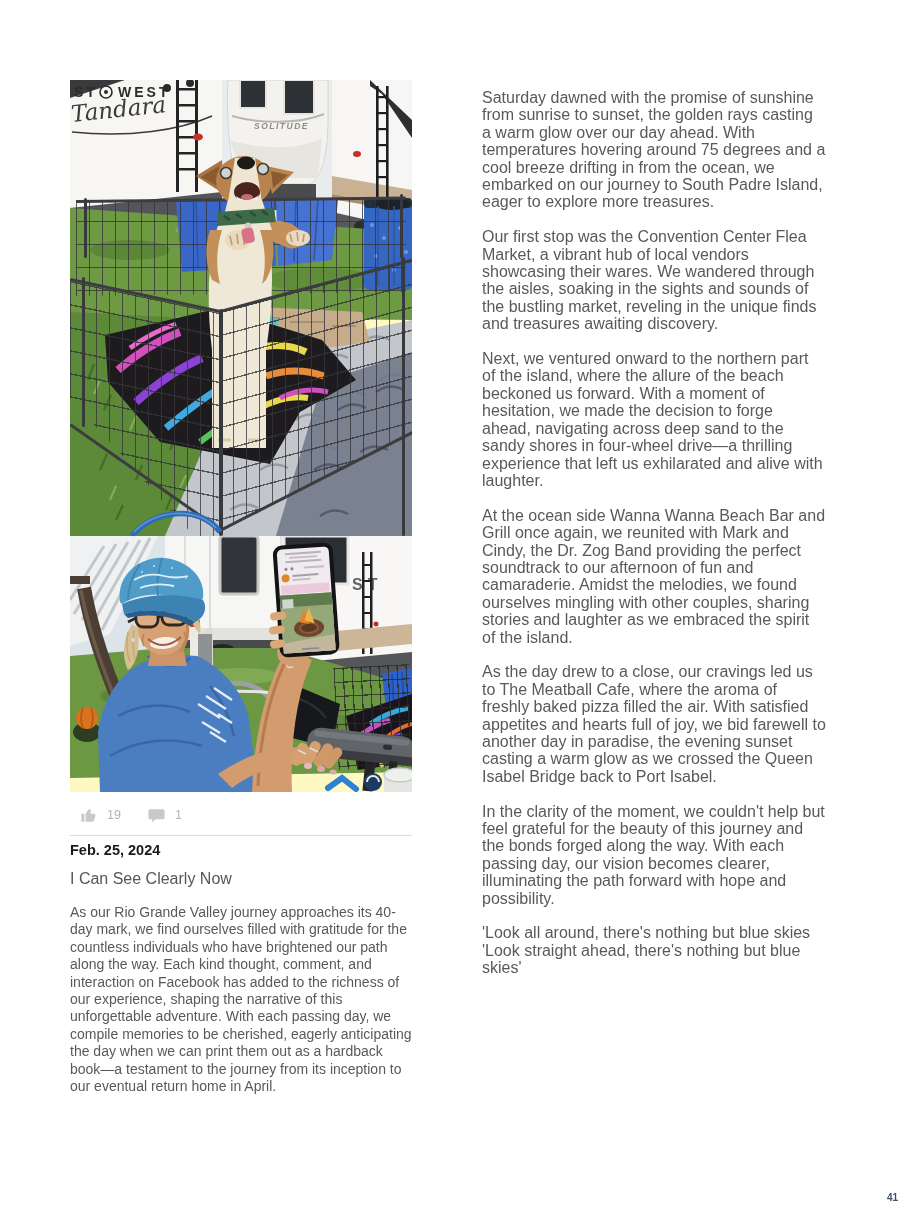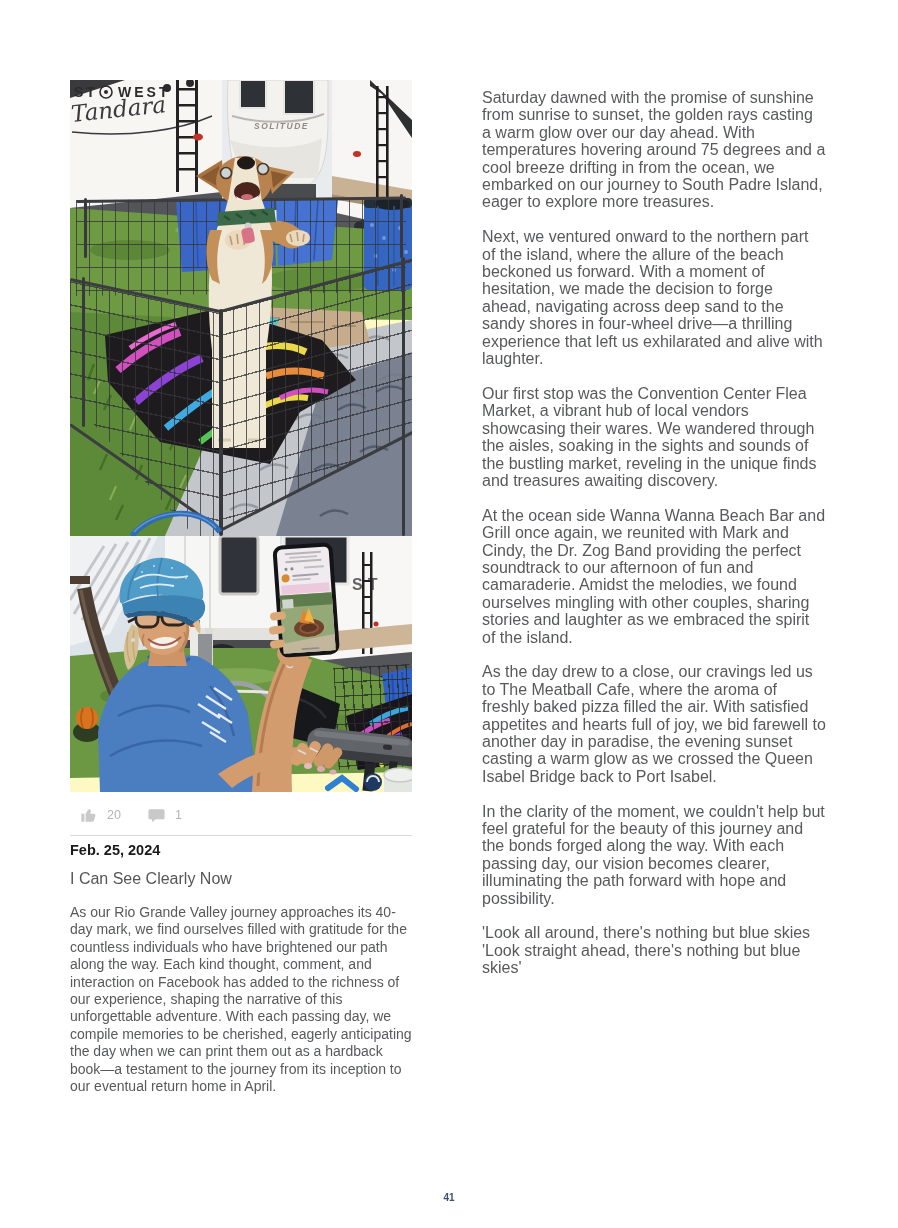--- a/index.html
+++ b/index.html
@@ -33,21 +33,21 @@
   .wpost{position:absolute;background:#38393c;border-radius:2px}
   
   .engagement{display:flex;align-items:center;margin-top:12px;height:22px;padding-left:10px;
     color:#b5b5b5;font-size:12.5px}
   .eng-item{display:flex;align-items:center;gap:9px}
   .eng-sep{width:26px}
   .divider{border:none;border-top:1px solid #dadada;margin:9px 0 0 0}
   .post-date{margin-top:6px;font-weight:bold;font-size:14.5px;color:#1a1a1a}
   .post-title{margin-top:12px;font-size:16px;color:#565656}
   .body-text{margin:16px 0 0 0;font-size:14px;line-height:17.4px;color:#58595b}
-  .page-number{position:absolute;left:0;top:1192px;width:898px;text-align:center;
+  .page-number{position:absolute;left:0;top:1192px;width:898px;text-align:right;
     font-size:10px;font-weight:bold;color:#3f5068}
   
   text.rv-brand{font:700 14px "Liberation Sans",sans-serif;letter-spacing:3px;fill:#2c2c2e}
   text.rv-script{font:italic 23px "DejaVu Serif",serif;fill:#3a3a3c}
   text.rv-cap{font:italic 700 8.5px "Liberation Sans",sans-serif;letter-spacing:1.5px;fill:#8d8b82}
   text.rv-faint{font:700 16px "Liberation Sans",sans-serif;letter-spacing:5px;fill:#4a4a4c;opacity:.85}
 </style>
 </head>
 <body>
 
@@ -388,42 +388,42 @@
       <path d="M297 246 a6 6 0 0 1 12 0" stroke="#e8eaec" stroke-width="2" fill="none"></path>
       <path d="M258 252 L272 242 L286 253" stroke="#2f7fd2" stroke-width="6" fill="none" stroke-linecap="round"></path>
     </svg>
   </figure>
 
   <div class="engagement">
     <span class="eng-item">
       <svg width="18" height="18" viewBox="0 0 20 20">
         <path fill="#c9c9c9" d="M1.5 8.5h3.4v9H1.5z M6.2 17.5h7.5c1 0 1.8-.7 2-1.6l1.4-5.2c.3-1.1-.6-2.2-1.7-2.2h-3.9l.6-3.1c.2-1-.6-1.9-1.6-1.9-.6 0-1.1.3-1.4.8L6.2 8.5z"></path>
       </svg>
-      <span>20</span>
+      <span>19</span>
     </span>
     <span class="eng-sep"></span>
     <span class="eng-item">
       <svg width="19" height="17" viewBox="0 0 22 20">
         <path fill="#c9c9c9" d="M3.5 2.5h15c1.1 0 2 .9 2 2v8c0 1.1-.9 2-2 2h-8.5l-4.2 3.4v-3.4H3.5c-1.1 0-2-.9-2-2v-8c0-1.1.9-2 2-2z"></path>
       </svg>
       <span>1</span>
     </span>
   </div>
 
   <hr class="divider">
 
   <div class="post-date">Feb. 25, 2024</div>
   <div class="post-title">I Can See Clearly Now</div>
   <p class="body-text">As our Rio Grande Valley journey approaches its 40-day mark, we find ourselves filled with gratitude for the countless individuals who have brightened our path along the way. Each kind thought, comment, and interaction on Facebook has added to the richness of our experience, shaping the narrative of this unforgettable adventure. With each passing day, we compile memories to be cherished, eagerly anticipating the day when we can print them out as a hardback book—a testament to the journey from its inception to our eventual return home in April.</p>
 </div>
 
 <div class="right-col">
   <p>Saturday dawned with the promise of sunshine from sunrise to sunset, the golden rays casting a warm glow over our day ahead. With temperatures hovering around 75 degrees and a cool breeze drifting in from the ocean, we embarked on our journey to South Padre Island, eager to explore more treasures.</p>
+  <p>Our first stop was the Convention Center Flea Market, a vibrant hub of local vendors showcasing their wares. We wandered through the aisles, soaking in the sights and sounds of the bustling market, reveling in the unique finds and treasures awaiting discovery.</p>
   <p>Next, we ventured onward to the northern part of the island, where the allure of the beach beckoned us forward. With a moment of hesitation, we made the decision to forge ahead, navigating across deep sand to the sandy shores in four-wheel drive—a thrilling experience that left us exhilarated and alive with laughter.</p>
-  <p>Our first stop was the Convention Center Flea Market, a vibrant hub of local vendors showcasing their wares. We wandered through the aisles, soaking in the sights and sounds of the bustling market, reveling in the unique finds and treasures awaiting discovery.</p>
   <p>At the ocean side Wanna Wanna Beach Bar and Grill once again, we reunited with Mark and Cindy, the Dr. Zog Band providing the perfect soundtrack to our afternoon of fun and camaraderie. Amidst the melodies, we found ourselves mingling with other couples, sharing stories and laughter as we embraced the spirit of the island.</p>
   <p>As the day drew to a close, our cravings led us to The Meatball Cafe, where the aroma of freshly baked pizza filled the air. With satisfied appetites and hearts full of joy, we bid farewell to another day in paradise, the evening sunset casting a warm glow as we crossed the Queen Isabel Bridge back to Port Isabel.</p>
   <p>In the clarity of the moment, we couldn't help but feel grateful for the beauty of this journey and the bonds forged along the way. With each passing day, our vision becomes clearer, illuminating the path forward with hope and possibility.</p>
   <div class="lyrics">
     <div>'Look all around, there's nothing but blue skies</div>
     <div>'Look straight ahead, there's nothing but blue skies'</div>
   </div>
 </div>
 
 <div class="page-number">41</div>

